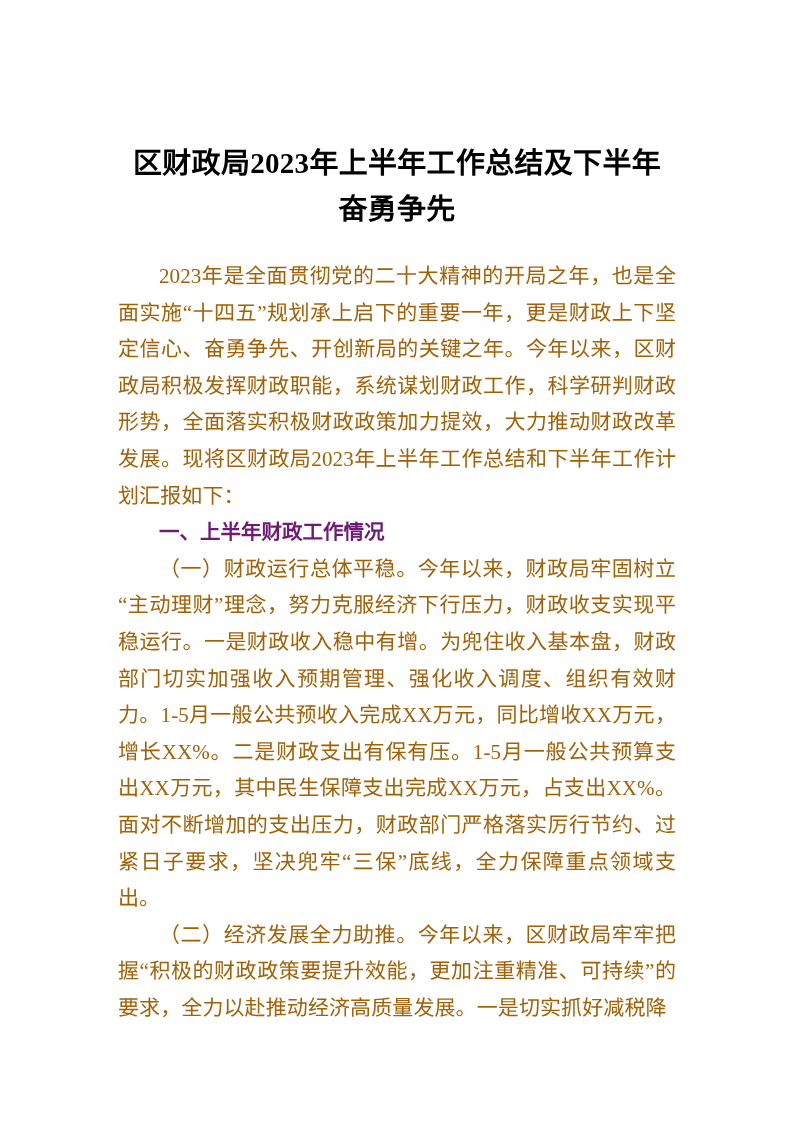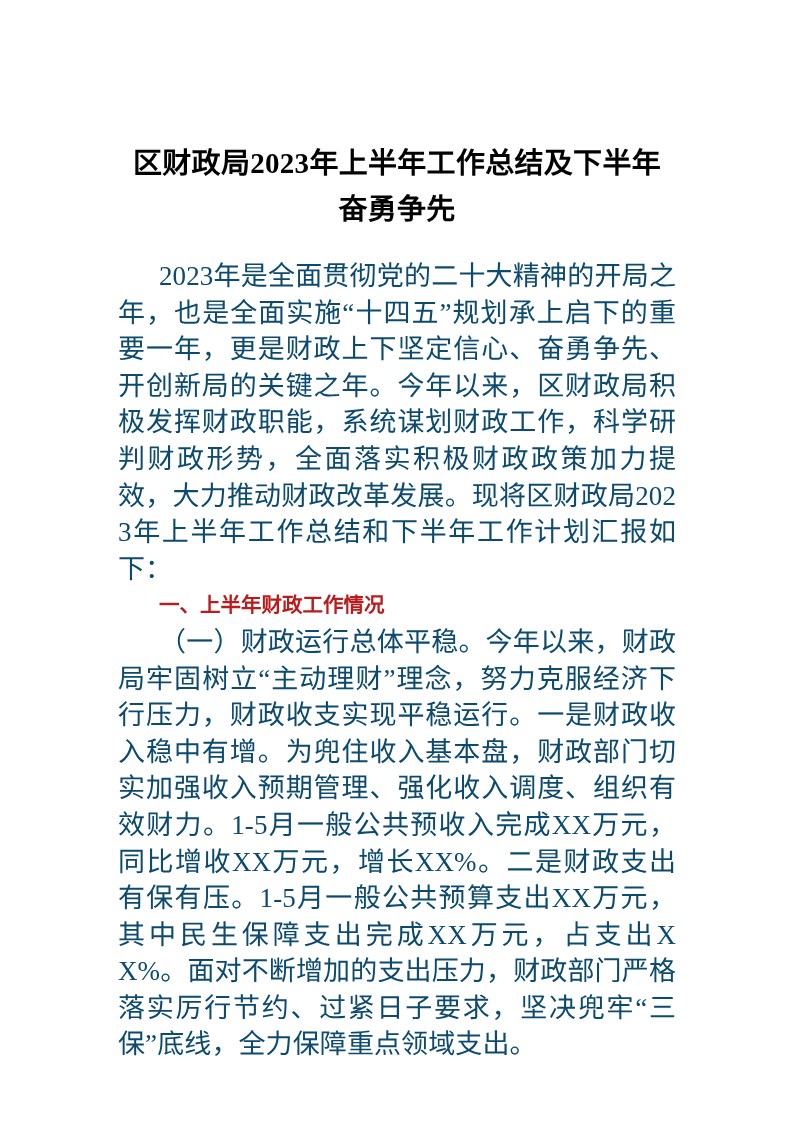--- a/index.html
+++ b/index.html
@@ -37,43 +37,43 @@
     letter-spacing: 0.3px;
     word-break: break-all;
   }
 
   
   .body-block {
     padding-top: 26px;
   }
   p.para {
     font-family: "Liberation Serif", "DejaVu Serif", serif;
-    font-size: 27px;
+    font-size: 21px;
     line-height: 36.6px;
-    color: #0c4a6e;
+    color: #a16207;
     margin: 0;
     text-align: justify;
     text-align-last: left;
     text-justify: inter-character;
     text-indent: 41px;
     word-break: break-all;
     letter-spacing: 0.1px;
   }
   
   p.para, h2.sec-heading {
     -webkit-font-smoothing: antialiased;
   }
 
   
   h2.sec-heading {
     font-family: "Liberation Sans", "DejaVu Sans", sans-serif;
     font-weight: bold;
     font-size: 20.5px;
     line-height: 36.6px;
-    color: #b91c1c;
+    color: #701a75;
     margin: 0;
     text-indent: 41px;
     text-align: left;
     word-break: break-all;
   }
 
   
   .lead {
     font-family: "Liberation Serif", "DejaVu Serif", serif;
     font-weight: normal;
@@ -91,16 +91,17 @@
     </h1>
 
     <div class="body-block">
 
       <p class="para">2023年是全面贯彻党的二十大精神的开局之年，也是全面实施“十四五”规划承上启下的重要一年，更是财政上下坚定信心、奋勇争先、开创新局的关键之年。今年以来，区财政局积极发挥财政职能，系统谋划财政工作，科学研判财政形势，全面落实积极财政政策加力提效，大力推动财政改革发展。现将区财政局2023年上半年工作总结和下半年工作计划汇报如下：</p>
 
       <h2 class="sec-heading">一、上半年财政工作情况</h2>
 
       <p class="para"><span class="lead">（一）财政运行总体平稳。</span><span>今年以来，财政局牢固树立“主动理财”理念，努力克服经济下行压力，财政收支实现平稳运行。一是财政收入稳中有增。为兜住收入基本盘，财政部门切实加强收入预期管理、强化收入调度、组织有效财力。1-5月一般公共预收入完成XX万元，同比增收XX万元，增长XX%。二是财政支出有保有压。1-5月一般公共预算支出XX万元，其中民生保障支出完成XX万元，占支出XX%。面对不断增加的支出压力，财政部门严格落实厉行节约、过紧日子要求，坚决兜牢“三保”底线，全力保障重点领域支出。</span></p>
 
+      <p class="para"><span class="lead">（二）经济发展全力助推。</span><span>今年以来，区财政局牢牢把握“积极的财政政策要提升效能，更加注重精准、可持续”的要求，全力以赴推动经济高质量发展。一是切实抓好减税降</span></p>
 
     </div>
   </div>
 </div>
 
 </body></html>

